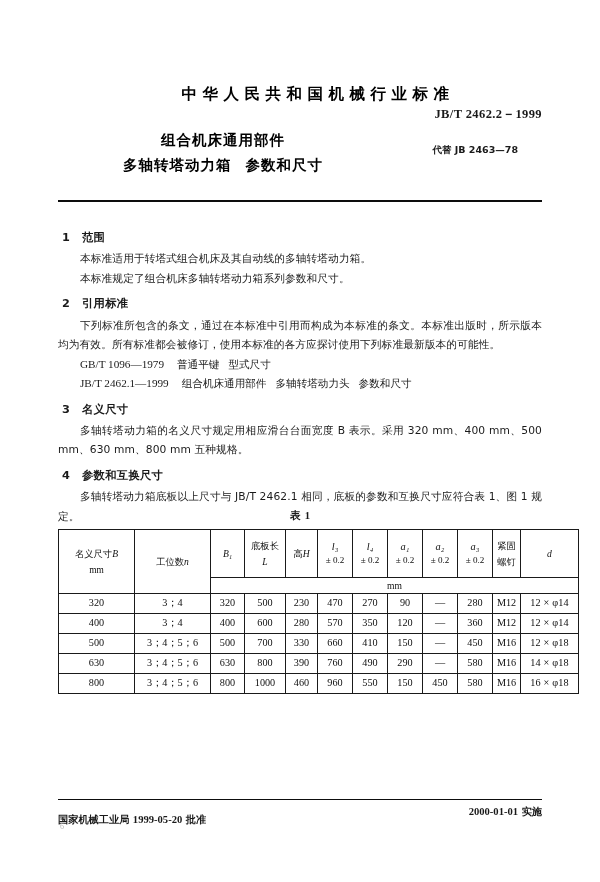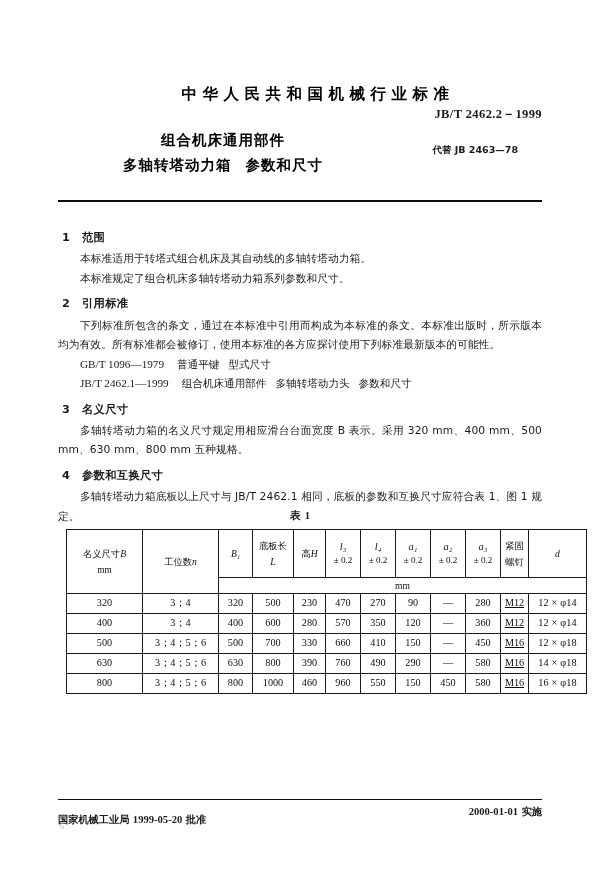--- a/index.html
+++ b/index.html
@@ -130,21 +130,21 @@
     font-weight: bold;
     font-size: 10.6px;
   }
   .table-label .tn {
     font-family: "Liberation Serif", serif;
     font-weight: bold;
     padding-left: 4px;
   }
   table.spec {
     position: absolute;
-    left: 66px; top: 529px;
+    left: 58px; top: 529px;
     width: 484px;
     border-collapse: collapse;
     table-layout: fixed;
     font-family: "Liberation Serif", serif;
     font-size: 9.6px;
     color: #0d0d0d;
     padding-left: 44px;
   }
   table.spec th, table.spec td {
     border: 0.9px solid #1a1a1a;
@@ -159,21 +159,21 @@
   table.spec th.unit { height: 15px; font-size: 9.6px; }
   th .cn {
     font-family: "DejaVu Sans", sans-serif;
     font-size: 9.3px;
   }
   th .two-line { display:block; line-height: 16px; }
   th .it { font-style: italic; }
   th .mm-lab { font-family: "Liberation Serif", serif; font-size: 9.4px; }
   th .tol { display:block; font-size: 9.1px; margin-top: 2px; }
   th .sym { display:block; font-size: 10.4px; }
-  td.wei { font-size: 9.9px; text-decoration: underline; }
+  td.wei { font-size: 9.9px; }
   td.dcol { font-size: 9.9px; letter-spacing: 0.2px; }
   .dash { font-size: 11px; }
 
   
   .footer {
     position: absolute;
     left: 58px; top: 805px;
     width: 484px;
     font-family: "DejaVu Sans", sans-serif;
     font-size: 10.2px;

